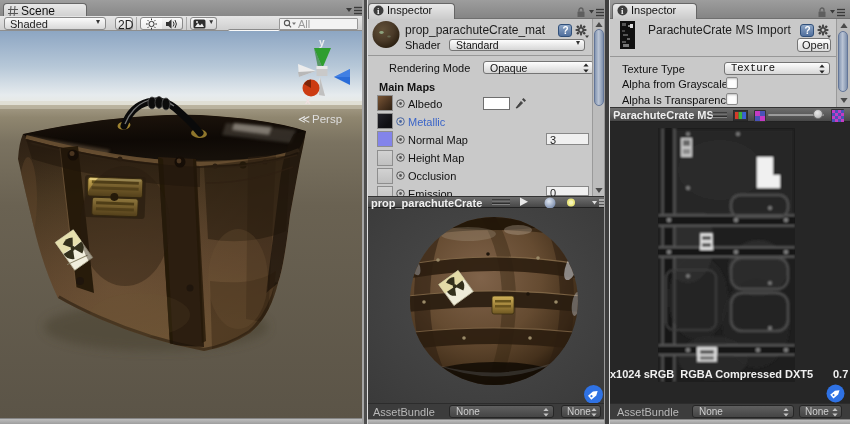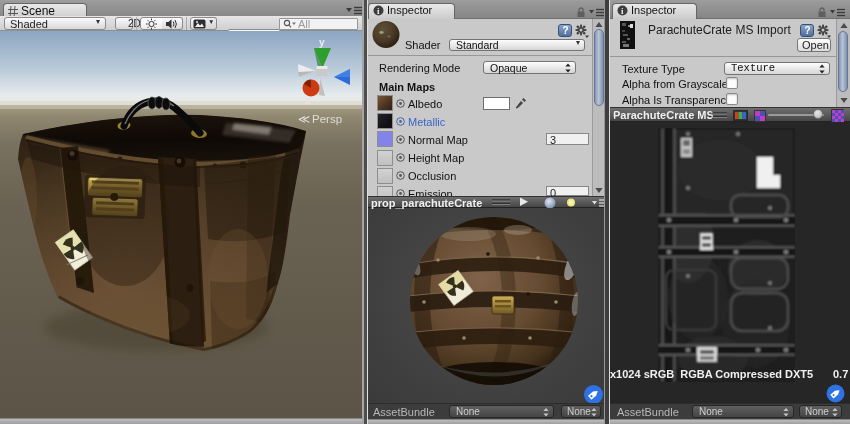--- a/index.html
+++ b/index.html
@@ -43,21 +43,21 @@
           <line x1="8" y1="8.5" x2="16" y2="8.5"></line>
         </g>
       </svg>
 
   <div class="abs" style="left:0;top:16px;width:362px;height:15px;background:linear-gradient(#e6e6e6,#cfcfcf);border-bottom:1px solid #8e8e8e;box-sizing:border-box;"></div>
   <div class="abs" style="left:4px;top:17px;width:102px;height:13px;background:linear-gradient(#fbfbfb,#d8d8d8);border:1px solid #8a8a8a;border-radius:3px;box-sizing:border-box;">
      <span style="position:absolute;left:5px;top:0px;font-size:11px;color:#222;">Shaded</span>
      <span style="position:absolute;right:5px;top:-1px;font-size:8px;color:#333;">▾</span>
   </div>
   <div class="abs" style="left:115px;top:17px;width:18px;height:13px;background:linear-gradient(#fbfbfb,#d8d8d8);border:1px solid #8a8a8a;border-radius:3px;box-sizing:border-box;">
-     <span style="position:absolute;left:12px;top:0px;font-size:10px;color:#222;">2D</span>
+     <span style="position:absolute;left:2px;top:0px;font-size:12px;color:#222;">2D</span>
   </div>
   <div class="abs" style="left:136px;top:17px;width:1px;height:13px;background:#aaa;"></div>
   <div class="abs" style="left:140px;top:17px;width:23px;height:13px;background:linear-gradient(#ffffff,#ececec);border:1px solid #8a8a8a;border-radius:3px 0 0 3px;box-sizing:border-box;">
     <svg width="13" height="13" style="position:absolute;left:4px;top:-1px;">
           <g stroke="#333" stroke-width="1" fill="none">
             <circle cx="6.5" cy="7" r="2.6"></circle>
             <line x1="6.5" y1="1.5" x2="6.5" y2="3.2"></line>
             <line x1="6.5" y1="10.8" x2="6.5" y2="12.5"></line>
             <line x1="1" y1="7" x2="2.7" y2="7"></line>
             <line x1="10.3" y1="7" x2="12" y2="7"></line>
@@ -287,20 +287,21 @@
       <stop offset="0" stop-color="#615038"></stop>
             <stop offset="0.55" stop-color="#4a3a28"></stop>
             <stop offset="0.9" stop-color="#2e2213"></stop>
             <stop offset="1" stop-color="#241a0e"></stop>
     </radialGradient>
         </defs>
     <circle cx="14" cy="14.5" r="13.5" fill="url(#matball)"></circle>
     <ellipse cx="9.5" cy="12.5" rx="2.2" ry="1.4" fill="#9ab890" opacity="0.8"></ellipse>
     <ellipse cx="17" cy="16.5" rx="1.8" ry="1.1" fill="#7a8a70" opacity="0.55"></ellipse>
   </svg>
+  <div class="lbl" style="left:37px;top:23px;font-size:12px;color:#1c1c1c;">prop_parachuteCrate_mat</div>
   <div class="abs" style="left:190px;top:24px;width:14px;height:13px;border-radius:3px;background:linear-gradient(#8ea6c6,#51709e);border:1px solid #31507a;box-sizing:border-box;">
     <span style="position:absolute;left:3.5px;top:0px;font-size:10px;font-weight:bold;color:#fff;">?</span>
   </div>
   <svg width="16" height="15" style="position:absolute;left:206px;top:23px;">
     <g fill="#3e3e3e" transform="translate(0.7,0.7) scale(0.9)">
           <circle cx="7" cy="7" r="3.4"></circle>
     <g>
             <rect x="6" y="1" width="2" height="3"></rect>
             <rect x="6" y="10" width="2" height="3"></rect>
             <rect x="1" y="6" width="3" height="2"></rect>
@@ -314,22 +315,22 @@
     <circle cx="7" cy="7" r="1.5" fill="#c9c9c9"></circle>
     <polygon points="11,12.5 15,12.5 13,15" fill="#3e3e3e"></polygon>
   </svg>
   <div class="lbl" style="left:37px;top:39px;">Shader</div>
   <div class="dd" style="left:81px;top:38.5px;width:136px;height:12.5px;">
     <span style="position:absolute;left:6px;top:-0.5px;font-size:10.5px;">Standard</span>
     <span style="position:absolute;right:4px;top:-2px;font-size:8px;color:#333;">▾</span>
   </div>
   <div class="abs" style="left:0;top:54.5px;width:224px;height:1px;background:#979797;"></div>
 
-  <div class="lbl" style="left:11px;top:61.5px;">Rendering Mode</div>
-  <div class="dd" style="left:115px;top:61px;width:93px;height:13px;">
+  <div class="lbl" style="left:21px;top:61.5px;">Rendering Mode</div>
+  <div class="dd" style="left:115px;top:61px;width:111px;height:13px;">
     <span style="position:absolute;left:6px;top:-0.5px;font-size:10.5px;">Opaque</span>
     <svg width="6" height="10" style="position:absolute;right:4px;top:1px;">
           <polygon points="3,0.5 5.6,3.5 0.4,3.5" fill="#222"></polygon>
           <polygon points="3,9.5 5.6,6.5 0.4,6.5" fill="#222"></polygon>
         </svg>
   </div>
   <div class="blbl" style="left:11px;top:81px;">Main Maps</div>
 
   <div class="thumb" style="left:9px;top:95px;background:linear-gradient(135deg,#7a5636,#4a3320 60%,#2e2012);"></div>
   <svg width="10" height="10" style="position:absolute;left:28px;top:99px;">

